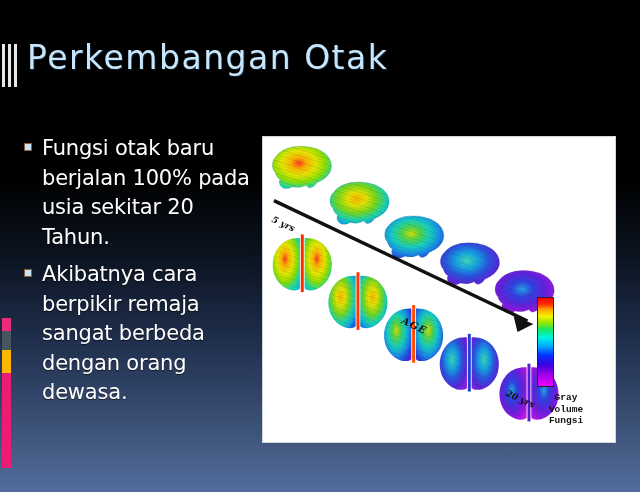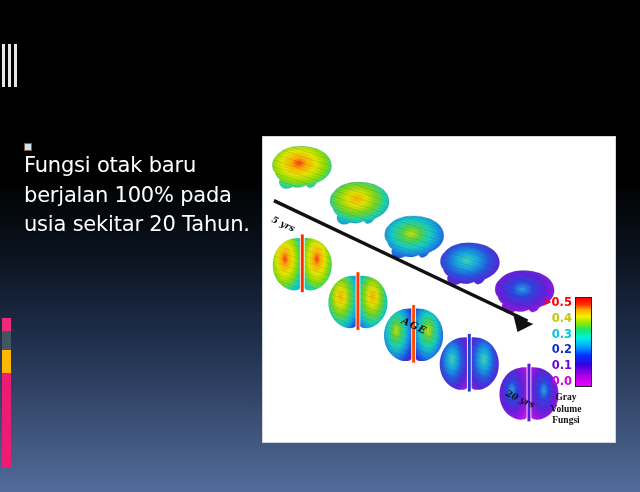--- a/index.html
+++ b/index.html
@@ -77,21 +77,20 @@
   #bullets {
     position: absolute;
     left: 24px;
     top: 134px;
     width: 232px;
   }
   .bullet-item {
     display: flex;
     align-items: flex-start;
     margin-bottom: 8px;
-    flex-direction: column;
   }
   .bullet-marker {
     flex: 0 0 auto;
     width: 8px;
     height: 8px;
     margin-top: 9px;
     margin-right: 10px;
     background: #c9e4f7;
     border: 1px solid #8a5d2e;
     box-sizing: border-box;
@@ -167,21 +166,21 @@
       #00a8ff 55%,
       #0033ff 65%,
       #3a00e0 76%,
       #a800e8 88%,
       #ef00ff 100%);
   }
   #legend-caption {
     margin-top: 5px;
     text-align: center;
     width: 58px;
-    font-family: Liberation Serif, serif;
+    font-family: Liberation Mono, monospace;
     font-size: 9.5px;
     font-weight: bold;
     color: #111;
     line-height: 11.5px;
   }
 
   
   .age-text {
     position: absolute;
     font-family: "DejaVu Serif", serif;
@@ -198,32 +197,37 @@
 <body>
 
 <div id="slide">
 
   <div id="title-deco">
     <i></i>
     <i></i>
     <i></i>
   </div>
 
+  <div id="page-title">Perkembangan Otak</div>
 
   <div id="side-strip">
     <span class="strip-pink1"></span>
     <span class="strip-teal"></span>
     <span class="strip-amber"></span>
     <span class="strip-pink2"></span>
   </div>
 
   <div id="bullets">
     <div class="bullet-item">
       <span class="bullet-marker"></span>
       <span class="bullet-text">Fungsi otak baru berjalan 100% pada usia sekitar 20 Tahun.</span>
+    </div>
+    <div class="bullet-item">
+      <span class="bullet-marker"></span>
+      <span class="bullet-text">Akibatnya cara berpikir remaja sangat berbeda dengan orang dewasa.</span>
     </div>
   </div>
 
   <div id="figure-panel">
 
     <svg id="brain-figure" viewBox="0 0 354 307" preserveAspectRatio="none">
       <defs>
 
         <radialGradient id="gm1" cx="45%" cy="40%" r="72%">
           <stop offset="0%" stop-color="#ff3b1a"></stop>
@@ -359,28 +363,20 @@
         <polygon points="272,188 252,180 256,196" fill="#111111"></polygon>
       </g>
     </svg>
 
     <div class="age-text" id="label-5yrs">5 yrs</div>
     <div class="age-text" id="label-age">AGE</div>
     <div class="age-text" id="label-20yrs">20 yrs</div>
 
     <div id="legend">
       <div id="legend-scale">
-        <div id="legend-labels">
-          <span class="legend-label" style="color:#ff0000">&gt;0.5</span>
-          <span class="legend-label" style="color:#c8c800">0.4</span>
-          <span class="legend-label" style="color:#00c8dc">0.3</span>
-          <span class="legend-label" style="color:#0a2fd2">0.2</span>
-          <span class="legend-label" style="color:#6a0ad0">0.1</span>
-          <span class="legend-label" style="color:#cc00e0">0.0</span>
-        </div>
         <div id="legend-bar"></div>
       </div>
       <div id="legend-caption">
         <div>Gray</div>
         <div>Volume</div>
         <div>Fungsi</div>
       </div>
     </div>
 
   </div>

